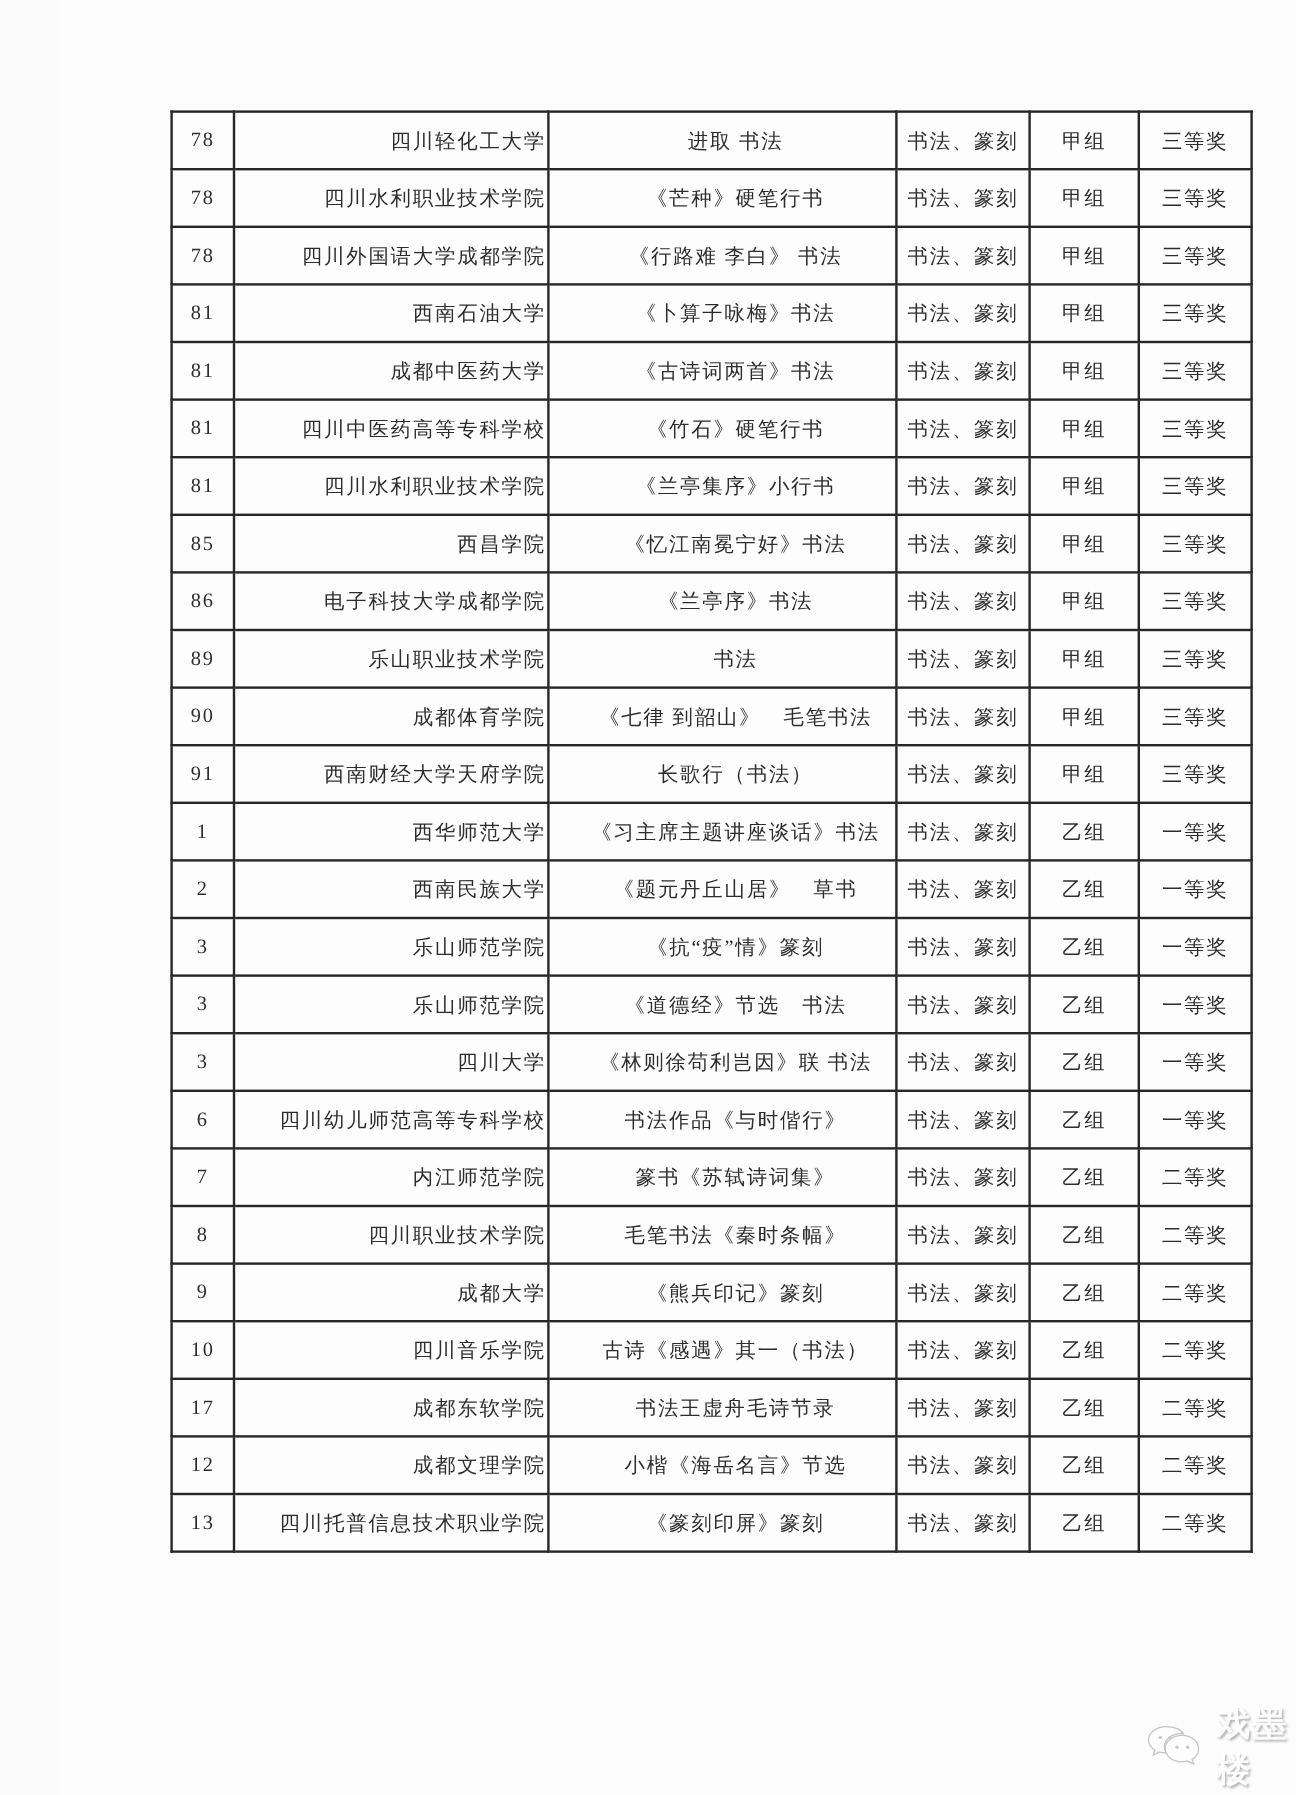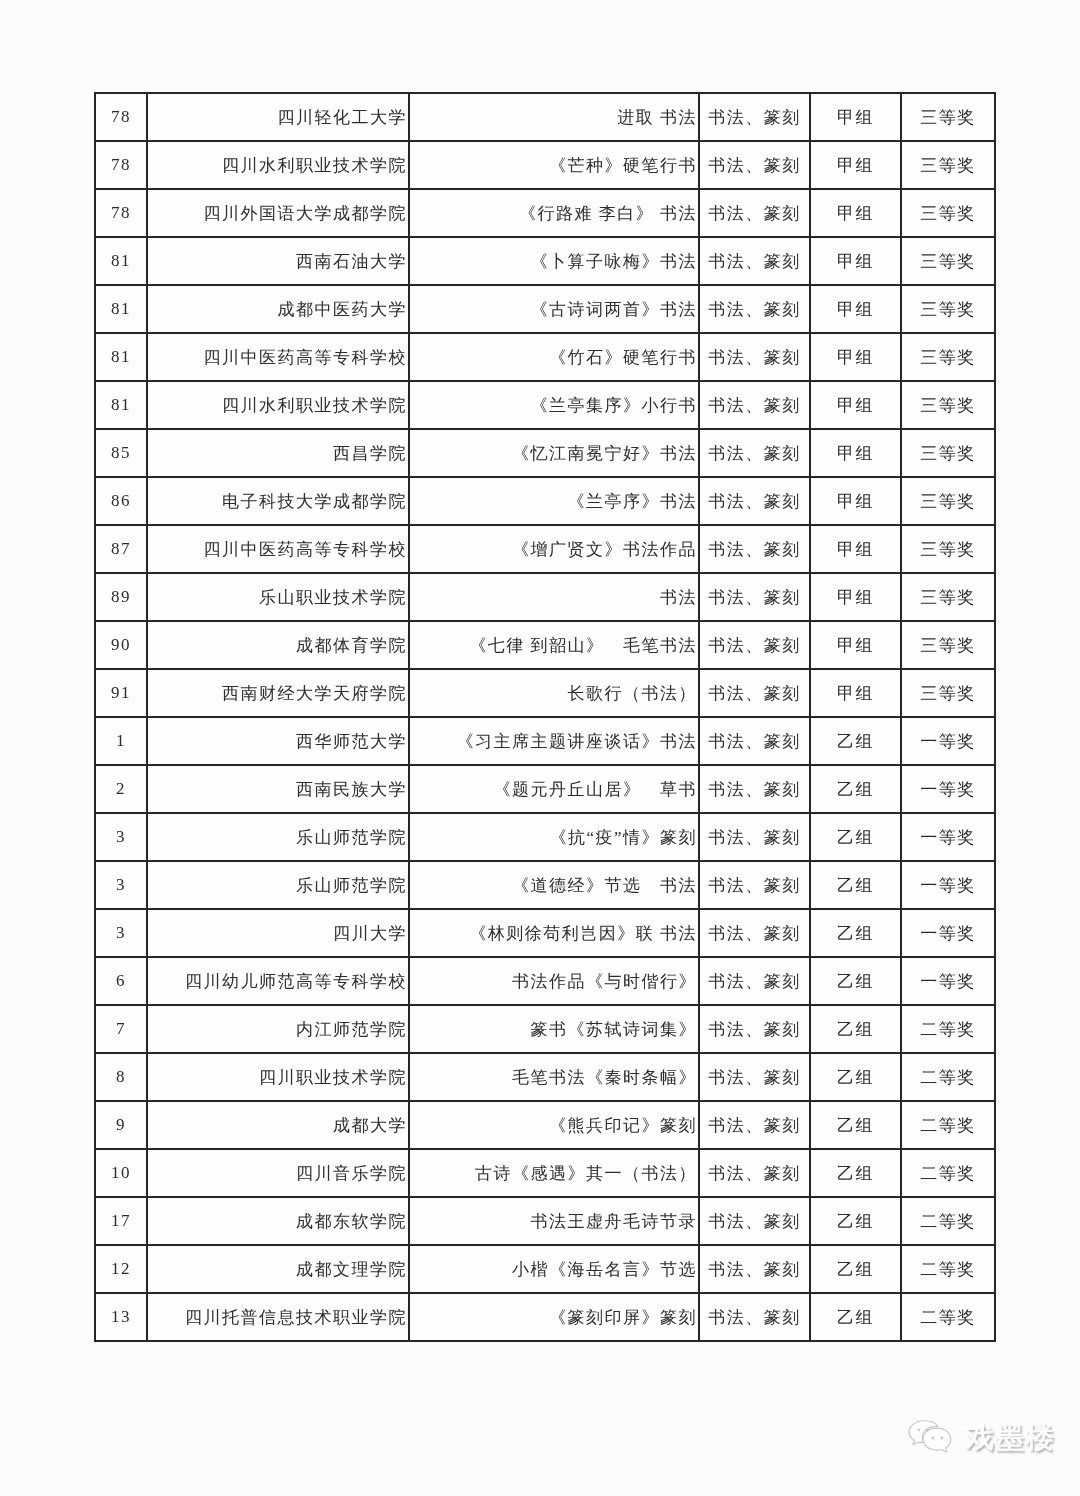--- a/index.html
+++ b/index.html
@@ -4,21 +4,21 @@
 <style>
   html,body{margin:0;padding:0;}
   body{
     width:1080px;height:1496px;
     background:#fbfbfb;
     font-family:"Liberation Serif","DejaVu Serif",serif;
     position:relative;
     overflow:hidden;
   }
   .page{
-    position:absolute;inset:0;background:#fcfcfc;
+    position:absolute;inset:0;background:#fcfcfc;margin-left:48px;
   }
   table.results{
     position:absolute;
     left:94px;top:92px;
     width:900px;
     border-collapse:collapse;
     table-layout:fixed;
     background:#fdfdfd;
   }
   table.results td{
@@ -26,21 +26,21 @@
     height:44px;
     font-size:17px;
     color:#2d2d2d;
     letter-spacing:1.5px;
     vertical-align:middle;
     overflow:hidden;
     white-space:nowrap;
   }
   td.c-number{text-align:center;letter-spacing:0.5px;font-size:16px;}
   td.c-school{text-align:right;padding-left:11px;}
-  td.c-work{text-align:right;padding-left:23px;}
+  td.c-work{text-align:center;padding-left:23px;}
   td.c-category,td.c-group,td.c-award{text-align:center;}
   .watermark{
     position:absolute;
     left:905px;top:1418px;
     display:flex;align-items:center;gap:7px;
     user-select:none;
   }
   .watermark .wm-label{
     font-size:28px;
     font-weight:bold;
@@ -126,28 +126,20 @@
           <td class="c-school">西昌学院</td>
           <td class="c-work">《忆江南冕宁好》书法</td>
           <td class="c-category">书法、篆刻</td>
           <td class="c-group">甲组</td>
           <td class="c-award">三等奖</td>
         </tr>
         <tr>
           <td class="c-number">86</td>
           <td class="c-school">电子科技大学成都学院</td>
           <td class="c-work">《兰亭序》书法</td>
-          <td class="c-category">书法、篆刻</td>
-          <td class="c-group">甲组</td>
-          <td class="c-award">三等奖</td>
-        </tr>
-        <tr>
-          <td class="c-number">87</td>
-          <td class="c-school">四川中医药高等专科学校</td>
-          <td class="c-work">《增广贤文》书法作品</td>
           <td class="c-category">书法、篆刻</td>
           <td class="c-group">甲组</td>
           <td class="c-award">三等奖</td>
         </tr>
         <tr>
           <td class="c-number">89</td>
           <td class="c-school">乐山职业技术学院</td>
           <td class="c-work">书法</td>
           <td class="c-category">书法、篆刻</td>
           <td class="c-group">甲组</td>

